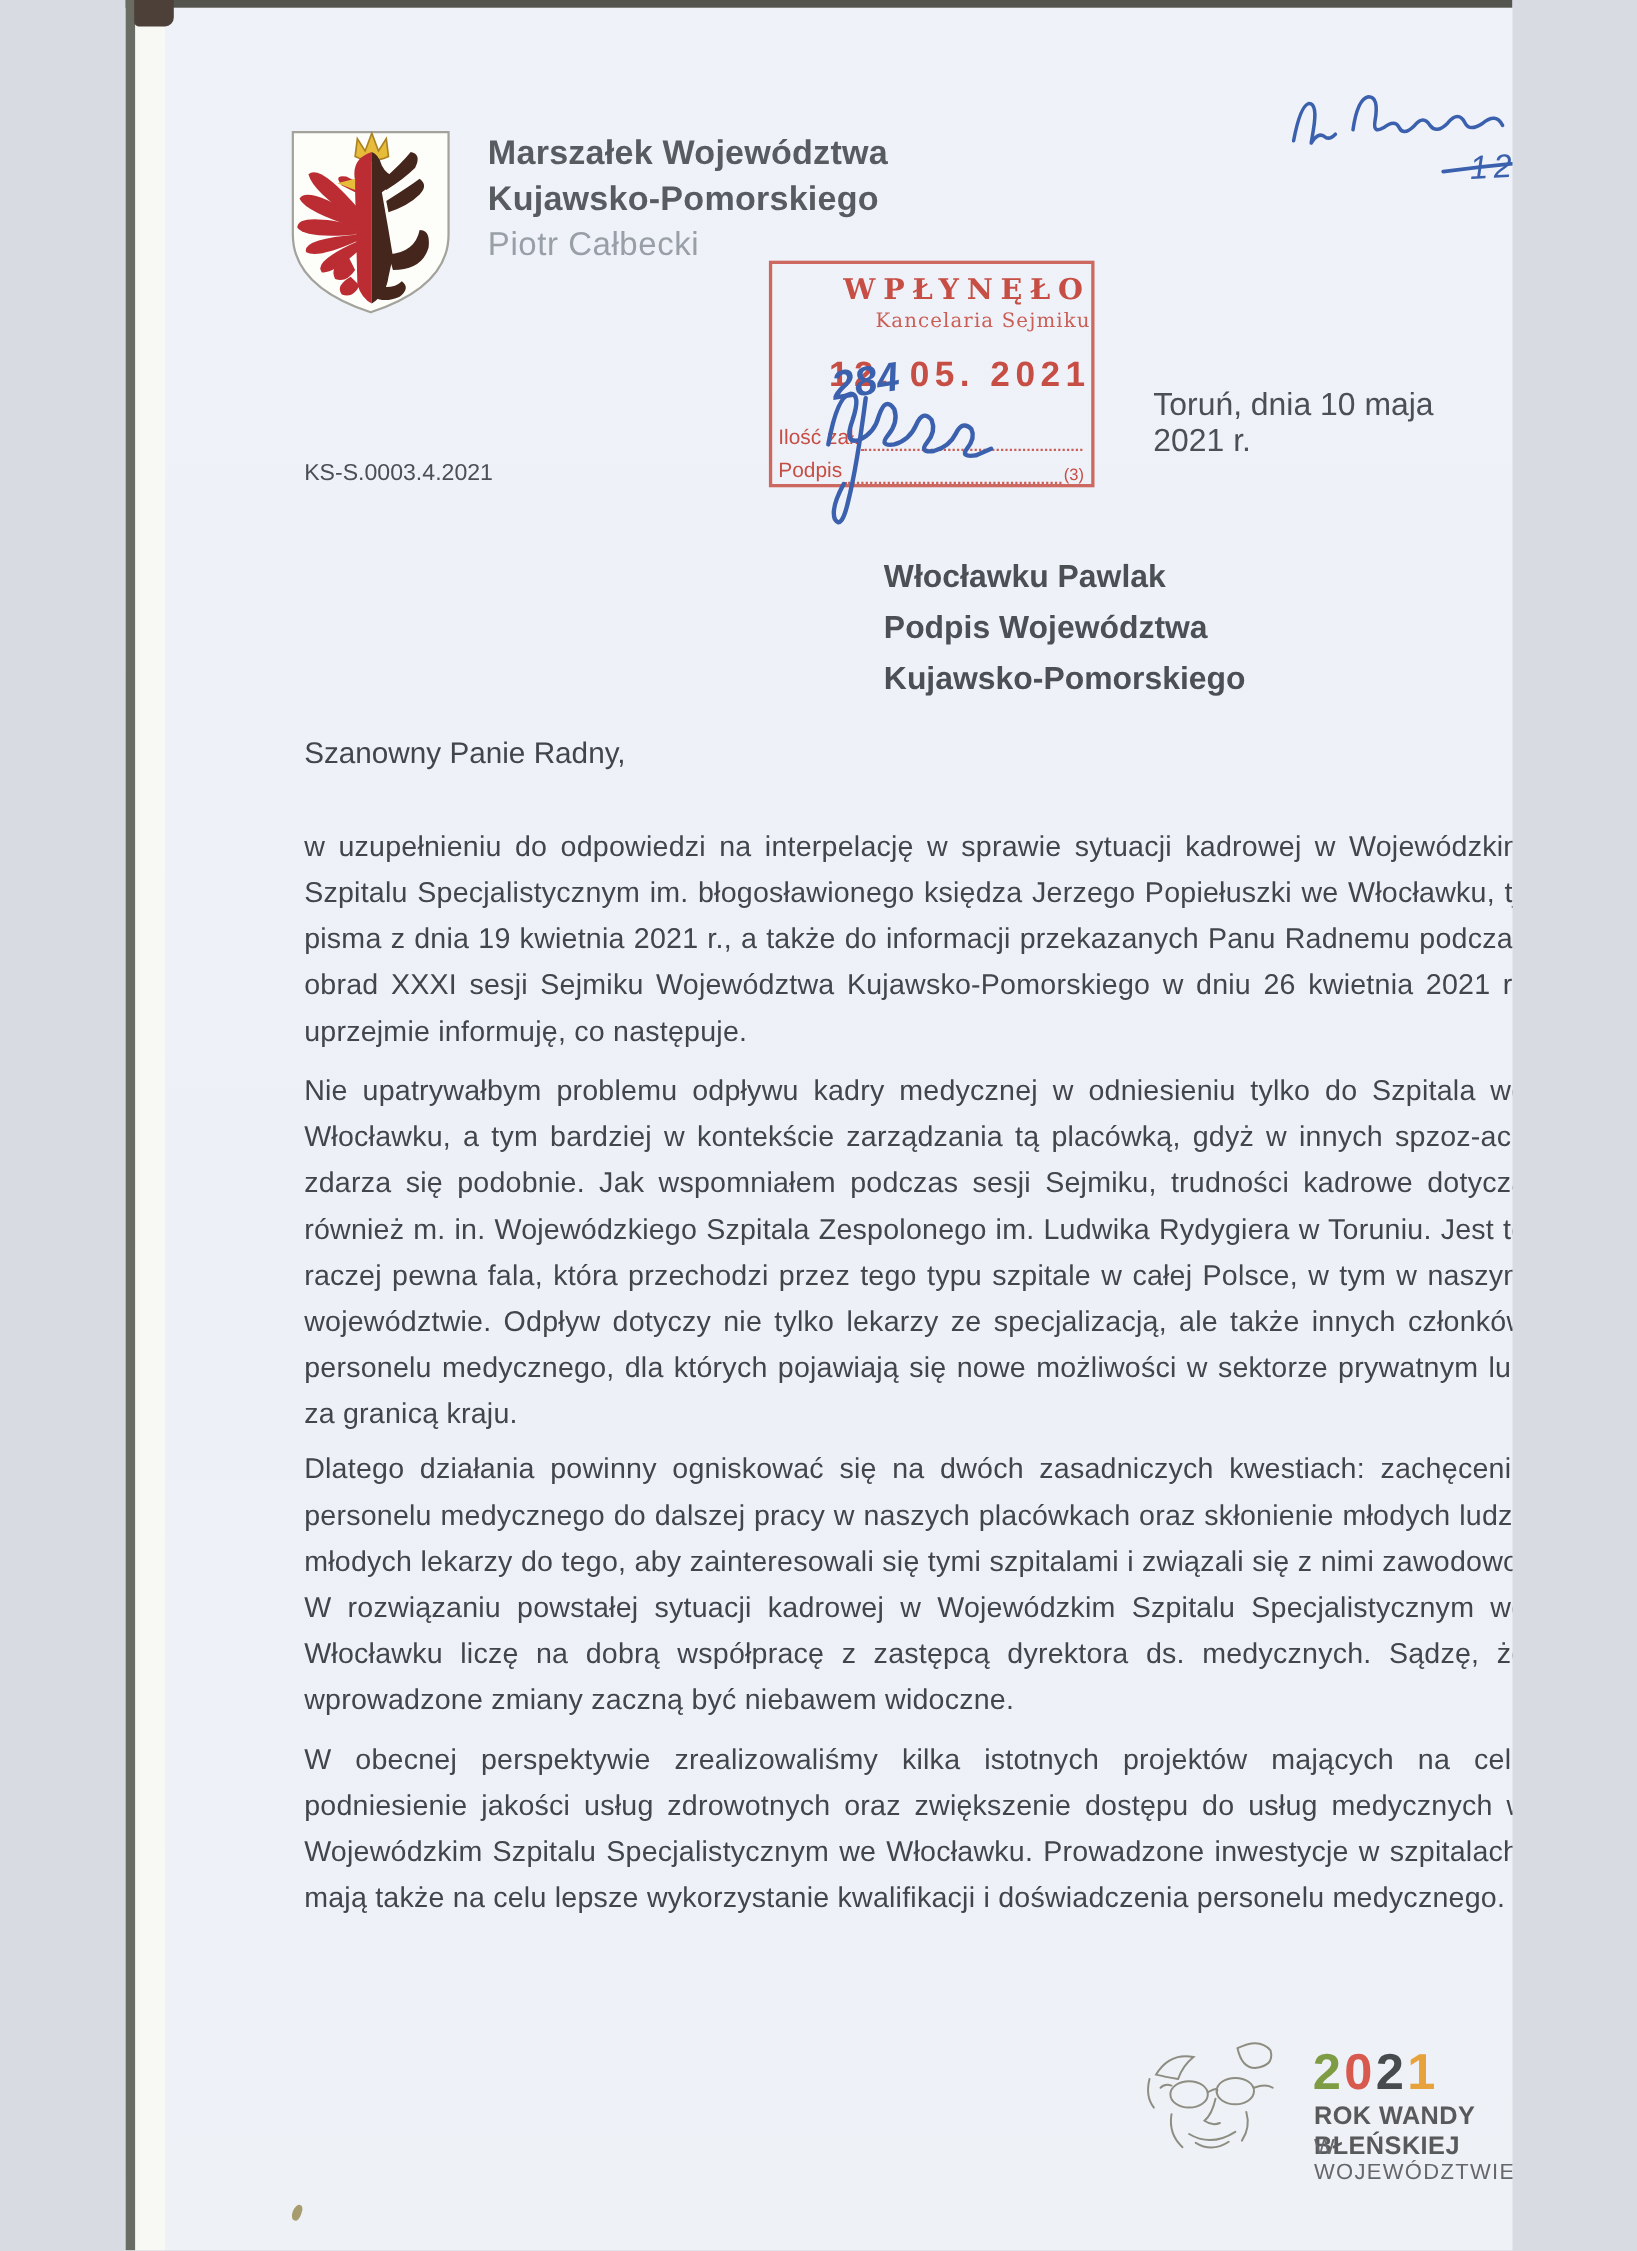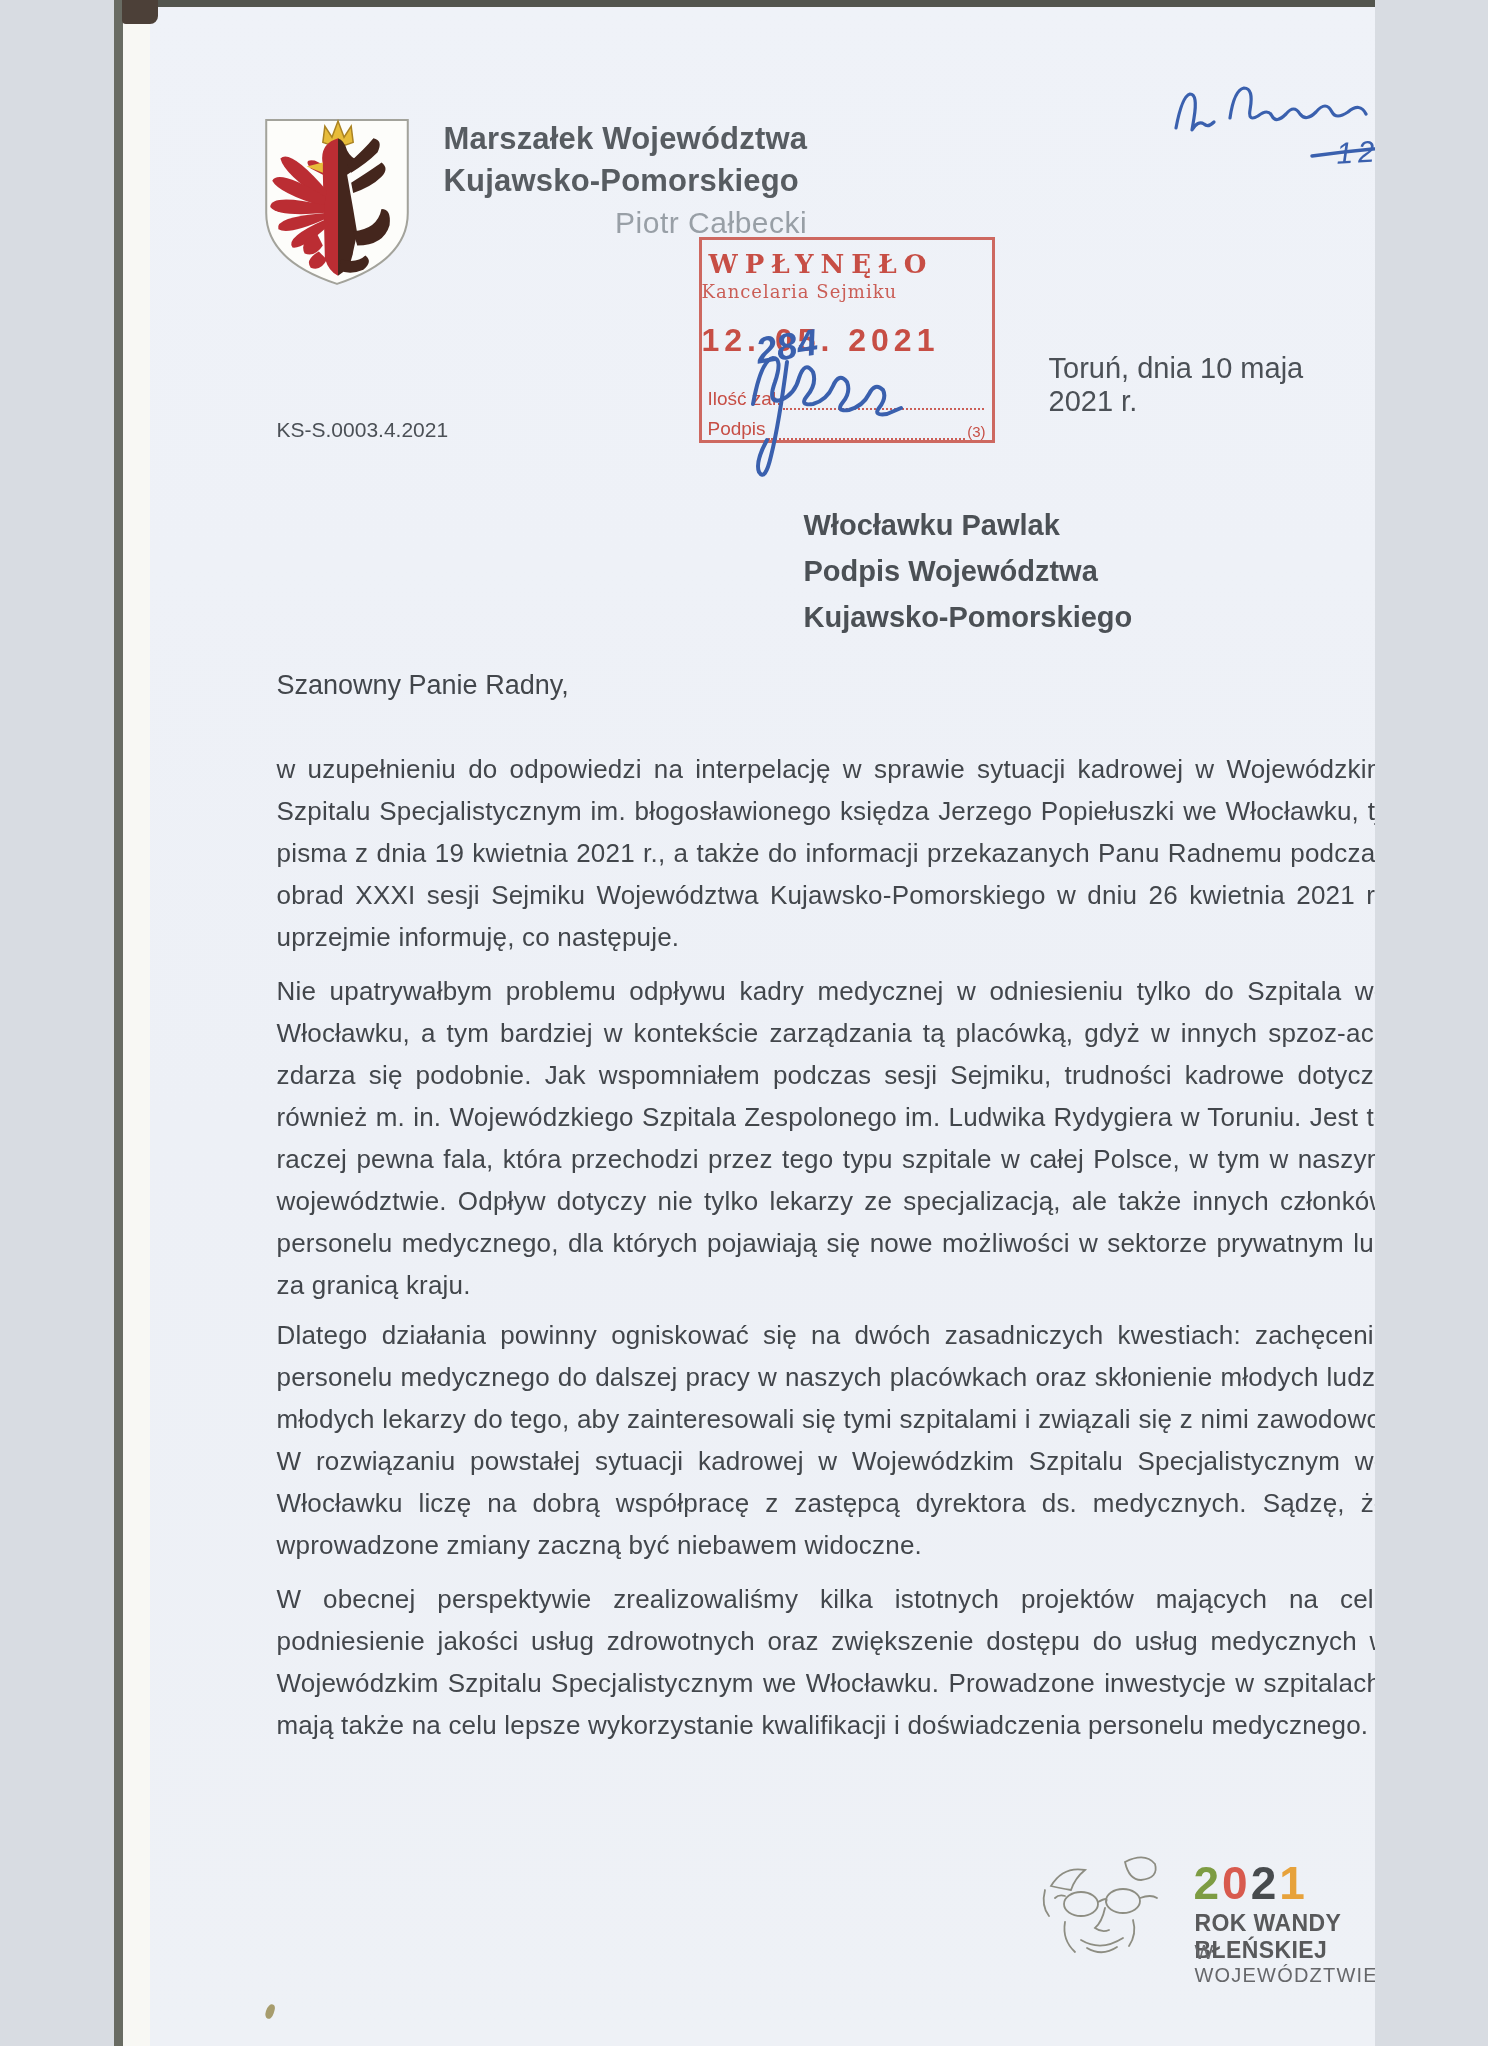--- a/index.html
+++ b/index.html
@@ -12,25 +12,25 @@
   .edge-top{position:absolute;left:0;top:0;width:100%;height:7px;background:#53554e;}
   .corner-mark{position:absolute;left:8px;top:0;width:36px;height:24px;background:#4c4038;border-radius:0 0 8px 4px;}
   .speck1{position:absolute;left:152px;top:2004px;width:8px;height:15px;background:#9a8d55;border-radius:60% 40% 50% 50%;transform:rotate(18deg);opacity:.85;}
   .speck2{position:absolute;left:1458px;top:1056px;width:11px;height:9px;background:#b6bac0;border-radius:50%;opacity:.7;}
   .speck3{position:absolute;left:1412px;top:700px;width:9px;height:7px;background:#a7acb3;border-radius:50%;opacity:.6;}
 
   
   .coa{position:absolute;left:138px;top:112px;width:170px;height:182px;}
   .org{position:absolute;left:330px;top:118px;line-height:42px;}
   .org .l1,.org .l2{font-size:31px;font-weight:bold;color:#575c61;letter-spacing:.2px;}
-  .org .person{font-size:30px;color:#989fa6;letter-spacing:.5px;text-align:right;}
+  .org .person{font-size:30px;color:#989fa6;letter-spacing:.5px;}
 
   
   .stamp{position:absolute;left:585px;top:237px;width:296px;height:206px;border:3px solid rgba(197,70,60,.85);
-         box-sizing:border-box;text-align:left;font-family:"DejaVu Serif",serif;opacity:.95;}
+         box-sizing:border-box;text-align:right;font-family:"DejaVu Serif",serif;opacity:.95;}
   .stamp-title{margin-top:9px;font-size:26px;font-weight:bold;letter-spacing:7px;text-indent:7px;}
   .stamp-office{margin-top:2px;font-size:18px;letter-spacing:1px;opacity:.9;}
   .stamp-date{margin-top:20px;font-size:32px;font-weight:bold;letter-spacing:5px;font-family:"Liberation Sans",sans-serif;}
   .stamp-row{position:absolute;left:6px;right:6px;display:flex;align-items:flex-end;font-family:"Liberation Sans",sans-serif;}
   .stamp-row.r1{top:148px;}
   .stamp-row.r2{top:178px;}
   .stamp-row .lbl{font-size:19px;white-space:nowrap;}
   .stamp-row .leader{flex:1;border-bottom:2.5px dotted rgba(197,70,60,.9);height:14px;margin:0 2px;}
   .stamp-row .pn{font-size:15px;}
 

